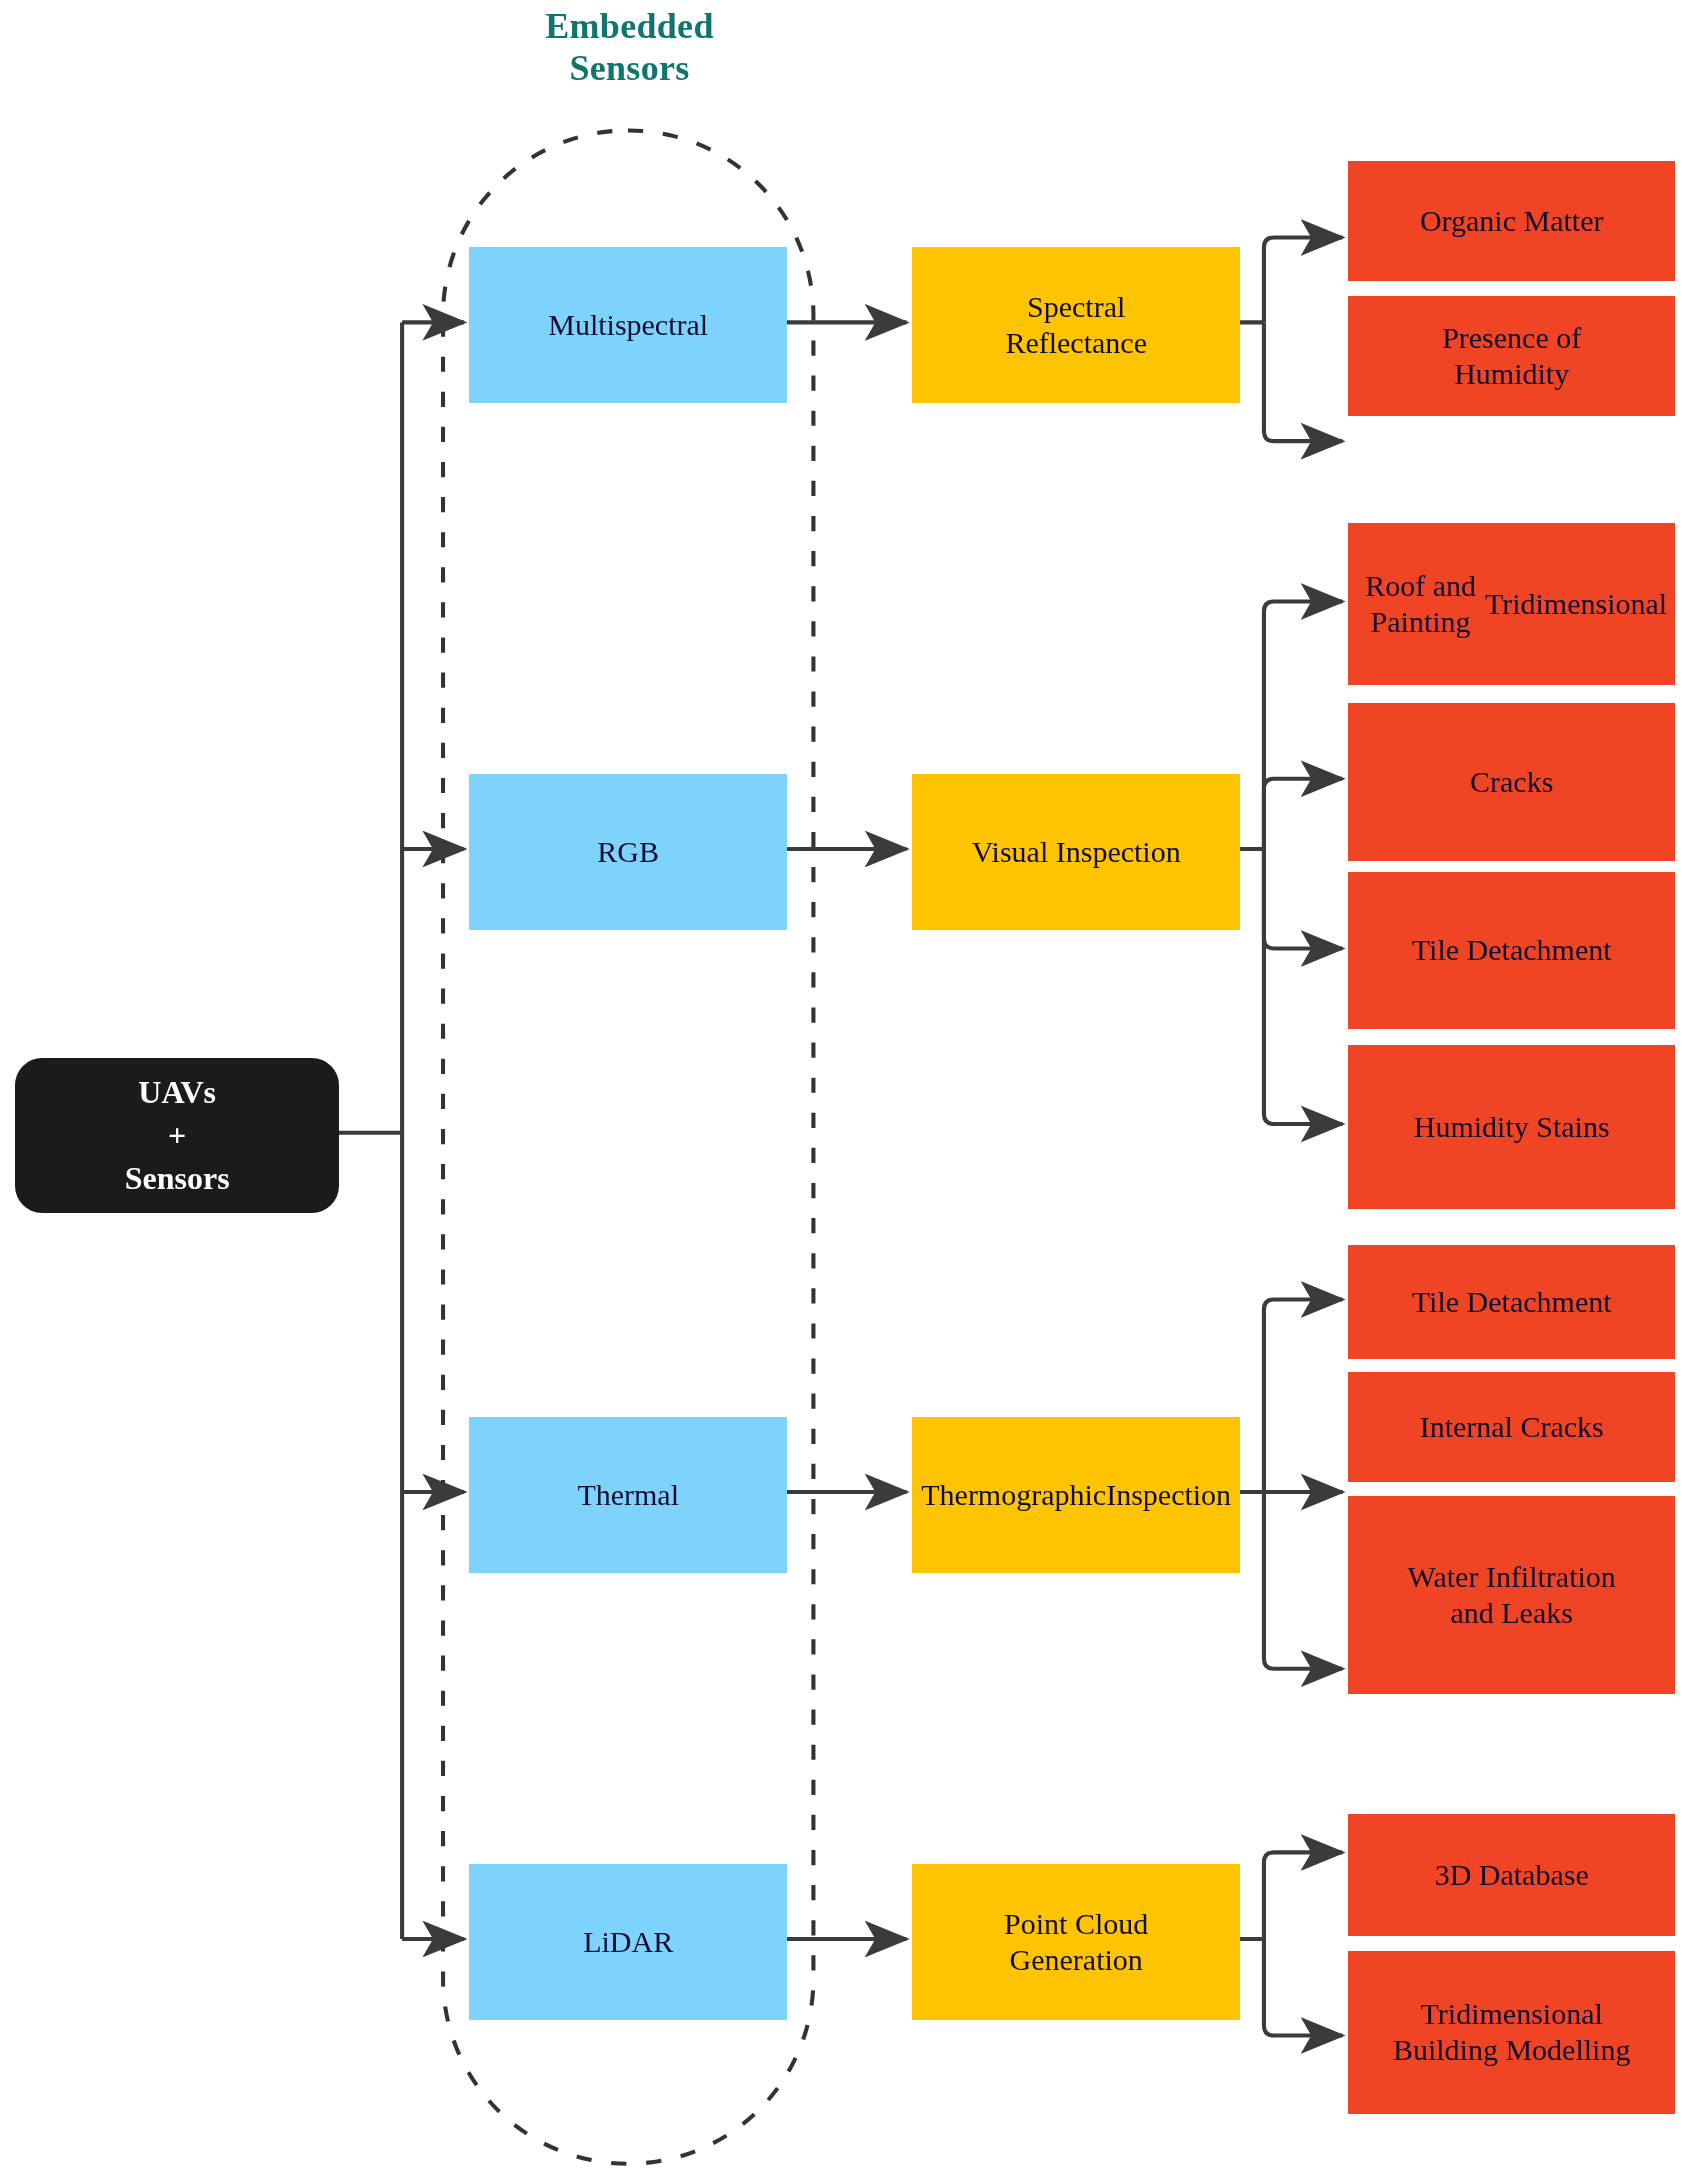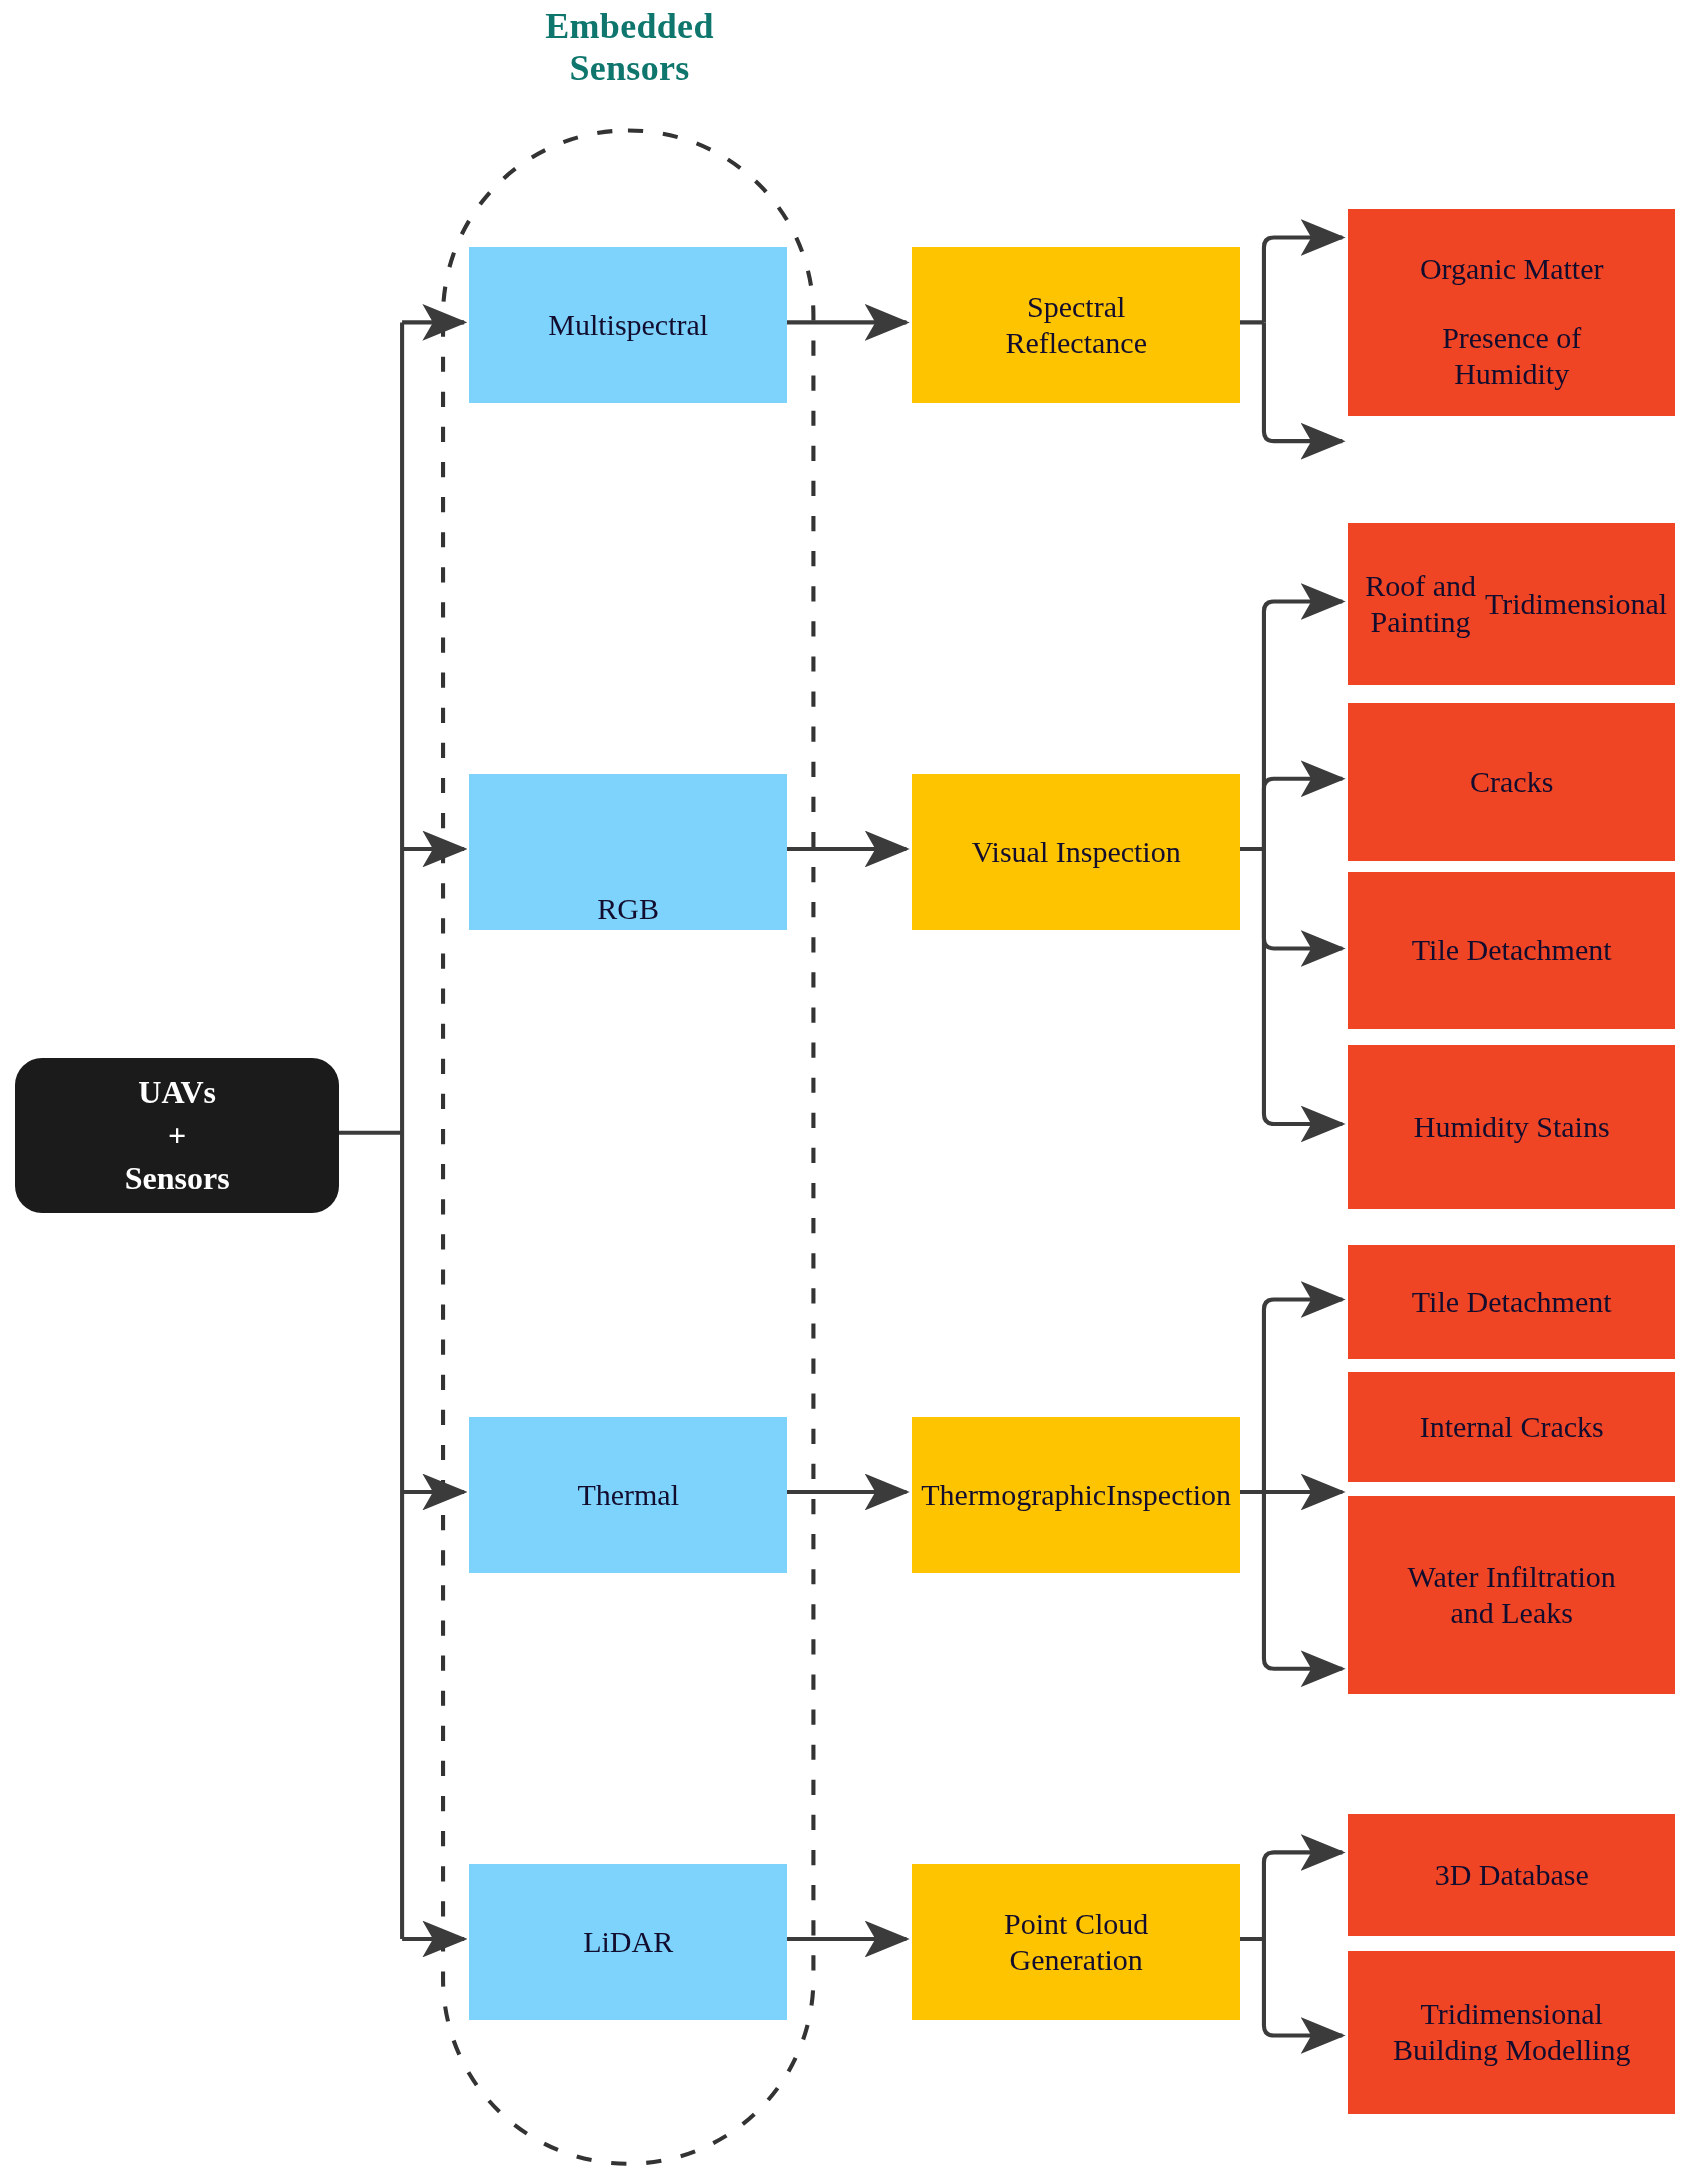--- a/index.html
+++ b/index.html
@@ -82,21 +82,21 @@
 
   <div class="node node-root" style="left:15px;top:1058px;width:308px;height:150px;">
     <span>UAVs</span>
     <span>+</span>
     <span>Sensors</span>
   </div>
 
   <div class="node node-sensor" style="left:469px;top:247px;width:302px;height:151px;">
     <span>Multispectral</span>
   </div>
-  <div class="node node-sensor" style="left:469px;top:774px;width:302px;height:151px;align-items:flex-end;">
+  <div class="node node-sensor" style="left:469px;top:774px;width:302px;height:151px;">
     <span>RGB</span>
   </div>
   <div class="node node-sensor" style="left:469px;top:1417px;width:302px;height:151px;">
     <span>Thermal</span>
   </div>
   <div class="node node-sensor" style="left:469px;top:1864px;width:302px;height:151px;">
     <span>LiDAR</span>
   </div>
 
   <div class="node node-process" style="left:912px;top:247px;width:312px;height:151px;flex-direction:column;">
@@ -108,21 +108,21 @@
   </div>
   <div class="node node-process" style="left:912px;top:1417px;width:312px;height:151px;flex-direction:row;">
     <span>Thermographic</span>
     <span>Inspection</span>
   </div>
   <div class="node node-process" style="left:912px;top:1864px;width:312px;height:151px;flex-direction:column;">
     <span>Point Cloud</span>
     <span>Generation</span>
   </div>
 
-  <div class="node node-output" style="left:1348px;top:161px;width:311px;height:115px;flex-direction:column;margin-top:48px;">
+  <div class="node node-output" style="left:1348px;top:161px;width:311px;height:115px;flex-direction:column;">
     <span>Organic Matter</span>
   </div>
   <div class="node node-output" style="left:1348px;top:296px;width:311px;height:115px;flex-direction:column;">
     <span>Presence of</span>
     <span>Humidity</span>
   </div>
 
   <div class="node node-output" style="left:1348px;top:523px;width:311px;height:157px;flex-direction:row;">
     <span>Roof and Painting</span>
     <span>Tridimensional</span>

